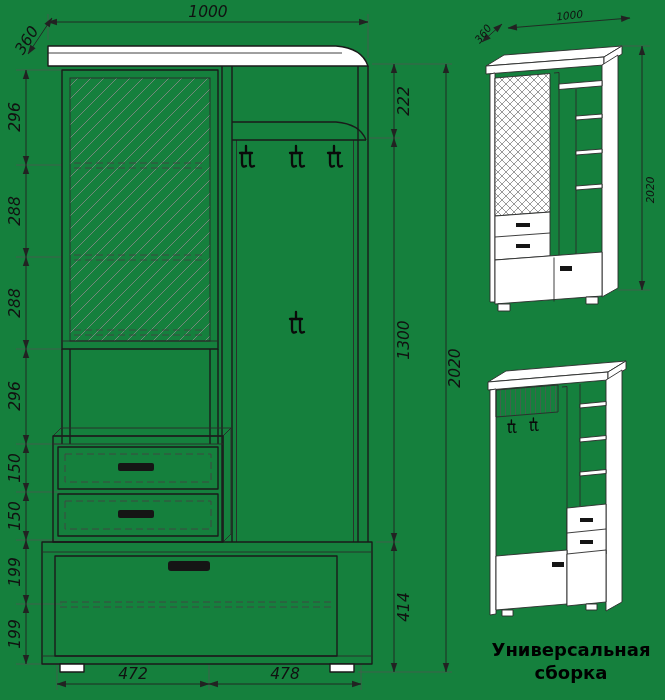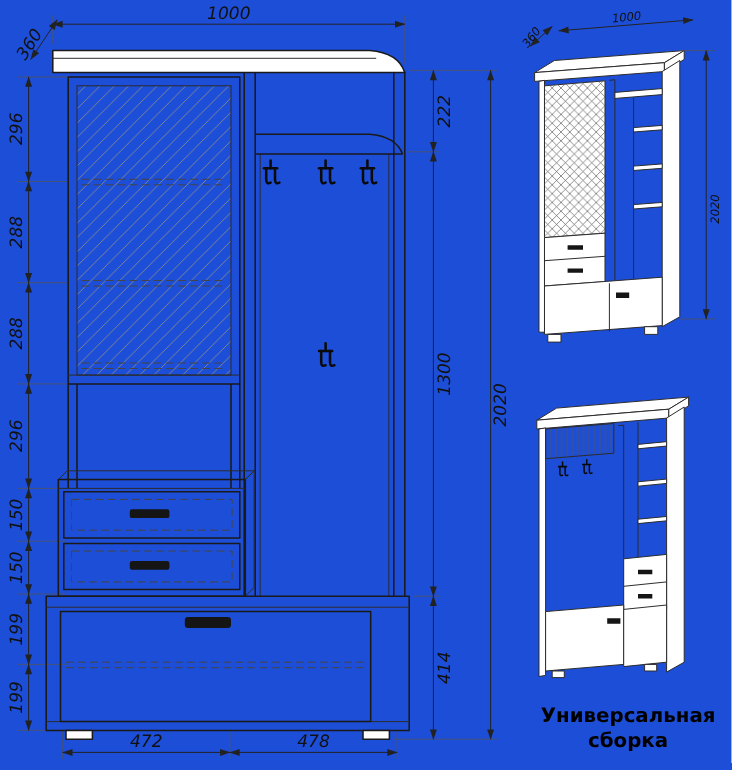--- a/index.html
+++ b/index.html
@@ -1,16 +1,16 @@
 <!DOCTYPE html>
 <html><head>
 <meta charset="utf-8">
 <style>
   html,body{margin:0;padding:0;background:#ffffff;}
-  .stage{position:relative;width:665px;height:700px;background:#1d4ed8;overflow:hidden;
+  .stage{position:relative;width:665px;height:700px;background:#15803d;overflow:hidden;
          font-family:"DejaVu Sans", sans-serif;}
   svg{display:block;}
   .o    {stroke:#1a1a1a;stroke-width:1.4;fill:none;stroke-linejoin:round;}
   .of   {stroke:#1a1a1a;stroke-width:1.4;fill:#ffffff;stroke-linejoin:round;}
   .t    {stroke:#2a2a2a;stroke-width:0.9;fill:none;}
   .tf   {stroke:#2a2a2a;stroke-width:0.9;fill:#ffffff;}
   .d    {stroke:#444;stroke-width:0.9;fill:none;stroke-dasharray:7 4;}
   .dim  {stroke:#222;stroke-width:0.9;fill:none;}
   .ext  {stroke:#555;stroke-width:0.7;fill:none;}
   .dimtext{font:italic 15.5px "DejaVu Sans", sans-serif;fill:#111;}

